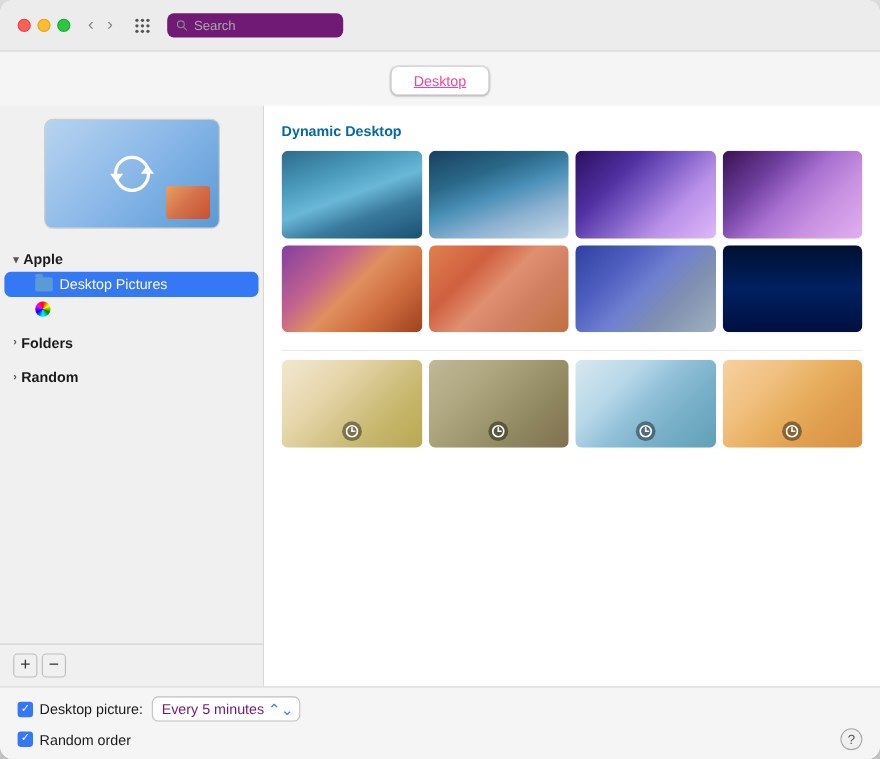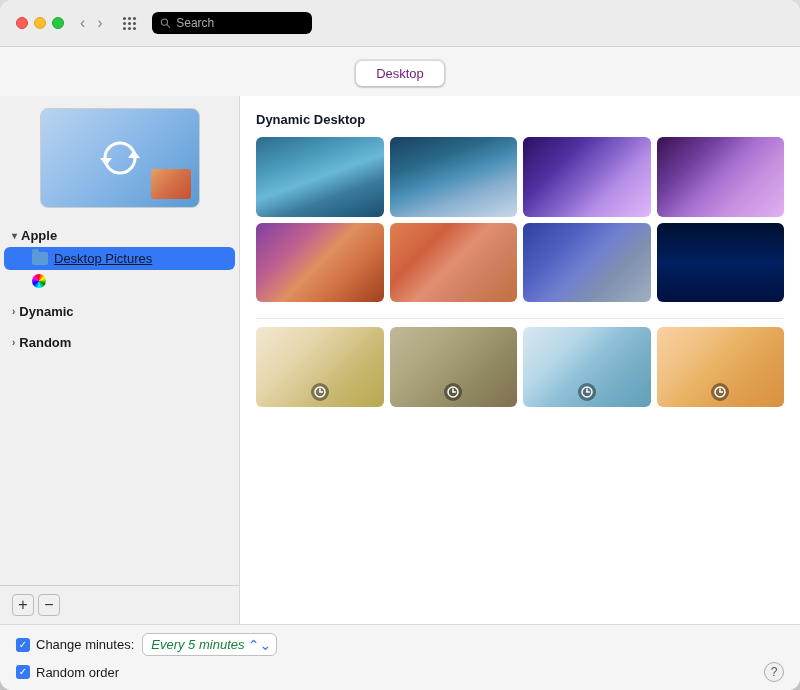--- a/index.html
+++ b/index.html
@@ -71,21 +71,21 @@
       font-size: 14px;
       font-weight: 600;
       color: #1a1a1a;
       flex: 1;
       text-align: center;
       margin-left: -80px;
     }
     .search-box {
       display: flex;
       align-items: center;
-      background: #000000;
+      background: #701a75;
       border-radius: 6px;
       padding: 4px 8px;
       gap: 6px;
       width: 160px;
     }
     .search-input-text {
       font-size: 12px;
       color: #aaa;
       background: none;
       border: none;
@@ -108,21 +108,22 @@
     .tab {
       padding: 5px 20px;
       border-radius: 6px;
       font-size: 13px;
       cursor: pointer;
       font-weight: 500;
     }
     .tab.active {
       background: white;
       box-shadow: 0 1px 3px rgba(0,0,0,0.2);
-      color: #701a75;
+      color: #ec4899;
+      text-decoration: underline;
     }
     .tab.inactive { color: #555; }
     .main-content {
       display: flex;
       flex: 1;
       overflow: hidden;
     }
     .sidebar {
       width: 240px;
       background: #f0f0f0;
@@ -187,22 +188,21 @@
       padding: 4px 16px 4px 28px;
       font-size: 13px;
       color: #1a1a1a;
       cursor: pointer;
       gap: 6px;
       border-radius: 6px;
       margin: 0 4px;
     }
     .sidebar-item.selected {
       background: #3478f6;
-      color: #0f172a;
-      text-decoration: underline;
+      color: #fef9c3;
     }
     .folder-icon {
       width: 16px;
       height: 13px;
       background: #5b9bd5;
       border-radius: 2px;
       position: relative;
       flex-shrink: 0;
     }
     .folder-icon::before {
@@ -246,21 +246,21 @@
     }
     .content-area {
       flex: 1;
       background: white;
       overflow-y: auto;
       padding: 16px;
     }
     .section-title {
       font-size: 13px;
       font-weight: 600;
-      color: #0f172a;
+      color: #0369a1;
       margin-bottom: 10px;
     }
     .wallpaper-grid {
       display: grid;
       grid-template-columns: repeat(4, 1fr);
       gap: 6px;
       margin-bottom: 16px;
     }
     .wallpaper-thumb {
       border-radius: 6px;
@@ -349,25 +349,24 @@
     .checkbox-label {
       font-size: 13px;
       color: #1a1a1a;
     }
     .dropdown-select {
       background: white;
       border: 1px solid #c0c0c0;
       border-radius: 6px;
       padding: 3px 24px 3px 8px;
       font-size: 13px;
-      color: #15803d;
+      color: #701a75;
       appearance: none;
       cursor: pointer;
       position: relative;
-      font-style: italic;
     }
     .dropdown-wrapper {
       position: relative;
       display: inline-block;
     }
     .dropdown-arrow {
       position: absolute;
       right: 6px;
       top: 50%;
       transform: translateY(-50%);
@@ -459,21 +458,21 @@
           <span class="sidebar-item-label">Desktop Pictures</span>
         </div>
         <div class="sidebar-item">
           <div class="colors-icon"></div>
         </div>
       </div>
 
       <div class="sidebar-section">
         <div class="sidebar-group-header">
           <span class="chevron">›</span>
-          <span>Dynamic</span>
+          <span>Folders</span>
         </div>
       </div>
 
       <div class="sidebar-section">
         <div class="sidebar-group-header">
           <span class="chevron">›</span>
           <span>Random</span>
         </div>
       </div>
 
@@ -564,21 +563,21 @@
       </div>
     </div>
   </div>
 
   <div class="bottom-bar">
     <div class="bottom-row">
       <div class="checkbox-container">
         <div class="checkbox">
           <span class="checkmark">✓</span>
         </div>
-        <span class="checkbox-label">Change minutes:</span>
+        <span class="checkbox-label">Desktop picture:</span>
       </div>
       <div class="dropdown-wrapper">
         <select class="dropdown-select">
           <option>Every 5 minutes</option>
           <option>Every 1 minute</option>
           <option>Every 15 minutes</option>
           <option>Every 30 minutes</option>
           <option>Every hour</option>
           <option>Every day</option>
         </select>

